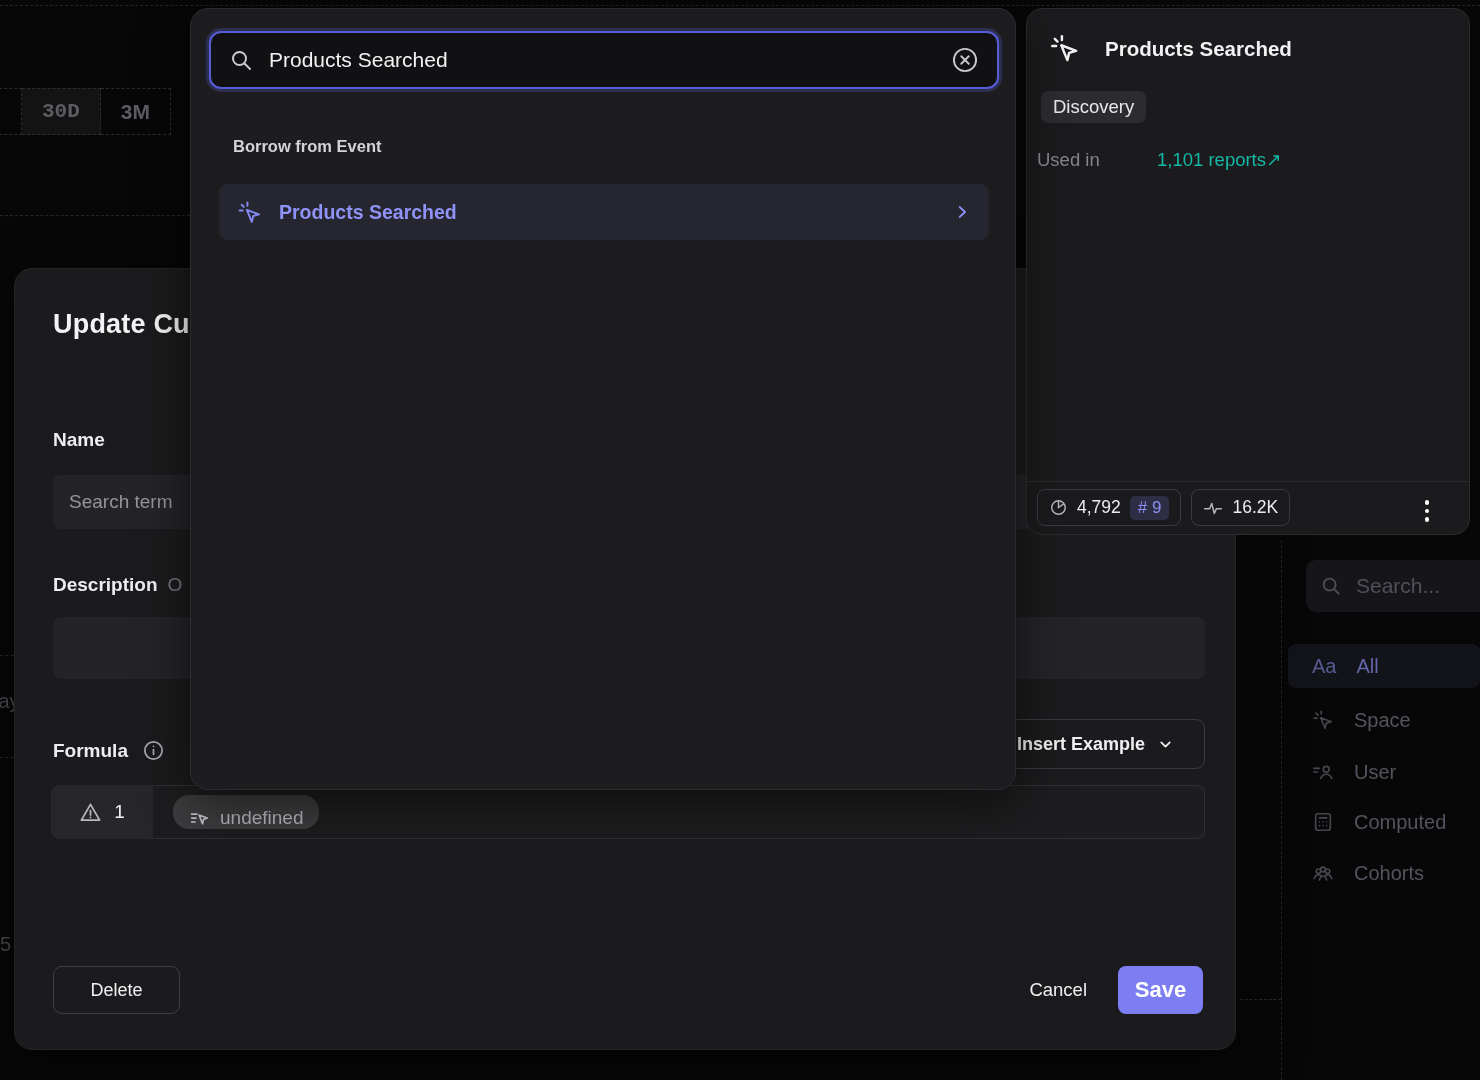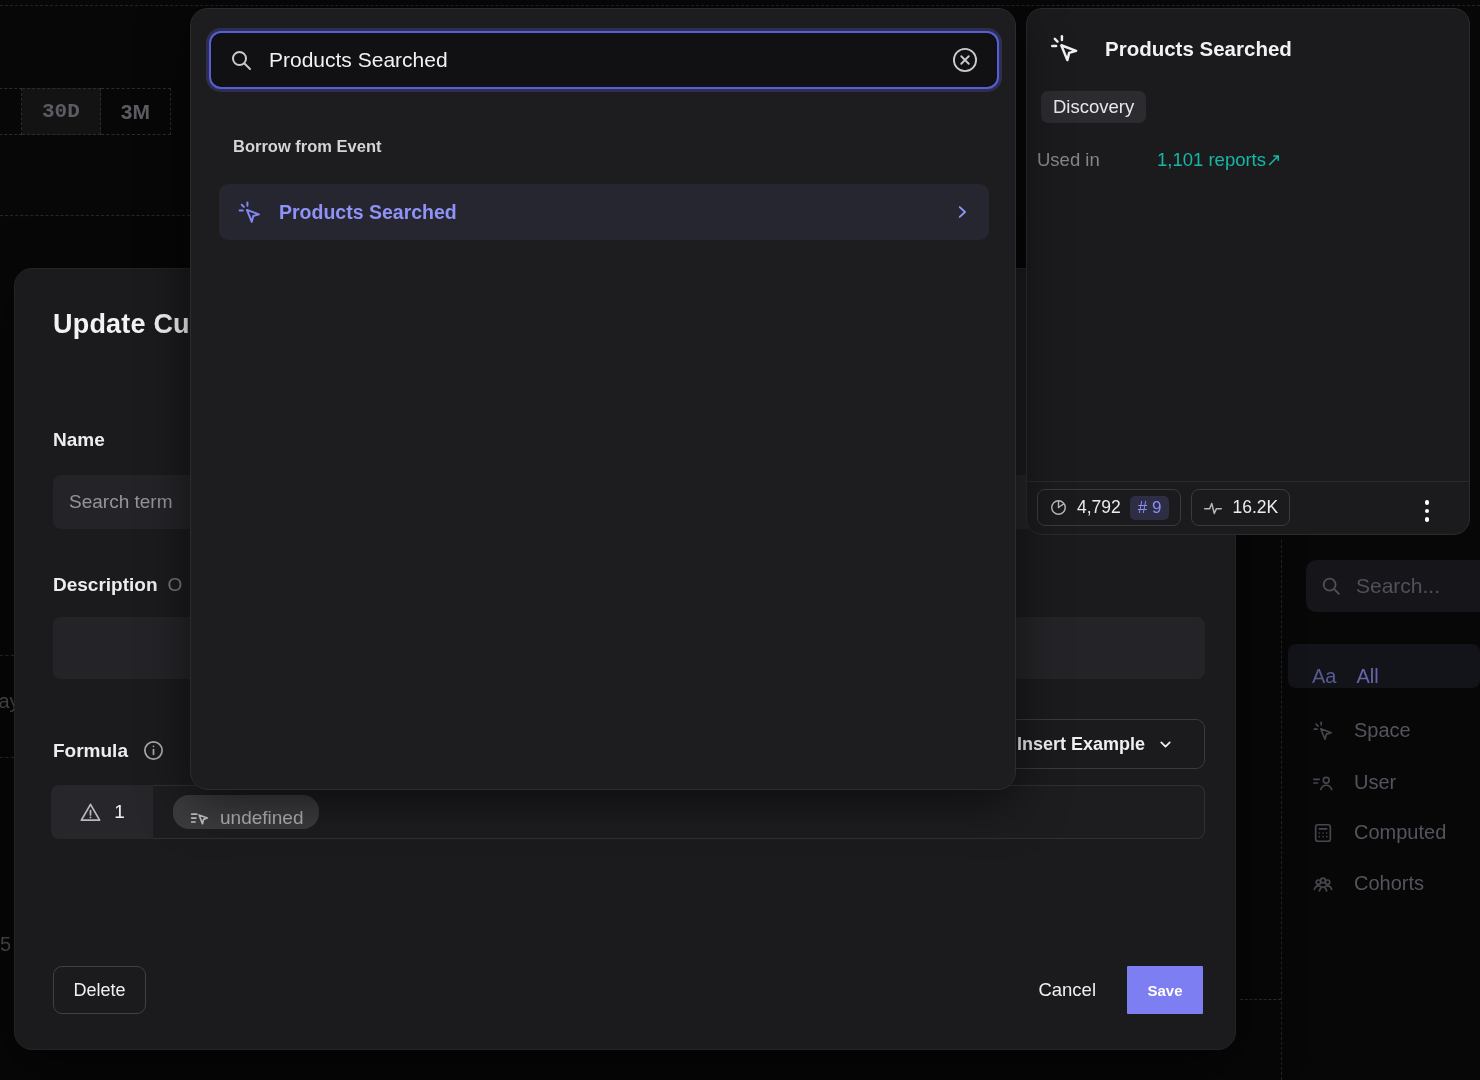--- a/index.html
+++ b/index.html
@@ -21,21 +21,21 @@
   .time-btn.sel { background:rgba(255,255,255,0.05);font-family:Liberation Mono, monospace; }
 
   
   .sidebar { left:1281px; top:540px; width:199px; height:420px; z-index:0; }
   .sb-search { position:absolute; left:25px; top:20px; width:190px; height:52px; background:#16161a;
     border-radius:10px; display:flex; align-items:center; padding:0 14px; gap:14px; }
   .sb-search svg { flex:0 0 auto; }
   .sb-search input { background:transparent; border:none; outline:none; color:#50505a;
     font-size:21px; width:100px; font-family:inherit; }
   .sb-search input::placeholder { color:#50505a; }
-  .sb-item { position:absolute; left:7px; width:192px; height:44px; display:flex; align-items:flex-end;
+  .sb-item { position:absolute; left:7px; width:192px; height:44px; display:flex; align-items:center;
     padding-left:24px; gap:20px; color:#54545e; font-size:20px; border-radius:8px; }
   .sb-item.sel { background:rgba(125,125,185,0.10); color:#6466a8; }
   .sb-item .aa { font-size:20px; color:#585a92; font-weight:500; }
   .sb-item svg { color:#46464e; }
 
   
   .modal { left:14px; top:268px; width:1222px; height:782px; background:#1b1b1d;
     border:1px solid #242427; border-radius:18px; z-index:1; box-shadow:0 20px 60px rgba(0,0,0,0.5); }
   .modal-title { left:38px; top:40px; font-size:27px; font-weight:bold; color:#f3f3f5; letter-spacing:0.2px; }
   .field-label { font-size:19px; font-weight:bold; color:#ededf0; }
@@ -52,26 +52,26 @@
   .warn-box { width:102px; height:54px; background:#27272b; border-radius:8px 0 0 8px;
     display:flex; align-items:center; justify-content:center; gap:12px; color:#f0f0f2; font-size:19px; }
   .warn-box svg { color:#b9b9bf; }
   .formula-input { flex:1; height:54px; background:#1d1d1f; border:1px solid #303034; border-left:none;
     border-radius:0 8px 8px 0; display:flex; align-items:center; padding-left:20px; }
   .chip { display:flex; align-items:flex-end; gap:10px; background:rgba(255,255,255,0.14);
     border-radius:16px; height:34px; padding:0 16px; color:#b4b4ba; font-size:19px; }
   .hint { left:149px; top:588px; display:flex; align-items:center; gap:9px;
     color:#d6d6da; font-size:19px; white-space:nowrap; }
   .kbd { background:#303034; border-radius:6px; padding:3px 10px; color:#ededf0; }
-  .delete-btn { left:38px; top:697px; width:93px; height:48px; background:transparent;
+  .delete-btn { left:38px; top:697px; width:127px; height:48px; background:transparent;
     border:1px solid #3f3f44; border-radius:9px; color:#f0f0f2; font-size:18px; cursor:pointer; font-family:inherit; }
   .footer-right { right:32px; top:697px; display:flex; align-items:center; gap:31px; }
   .cancel-btn { background:none; border:none; color:#f0f0f2; font-size:18.5px; font-weight:400;
     cursor:pointer; font-family:inherit; }
-  .save-btn { width:76px; height:48px; border:none; border-radius:1px; color:#ffffff; font-size:15px;
+  .save-btn { width:85px; height:48px; border:none; border-radius:8px; color:#ffffff; font-size:22px;
     font-weight:bold; cursor:pointer; font-family:inherit; }
 
   
   .card { left:1026px; top:8px; width:444px; height:527px; background:#1b1b1d;
     border:1px solid #2b2b2e; border-radius:16px; z-index:2; }
   .card-head { left:22px; top:24px; display:flex; align-items:center; gap:25px; color:#f2f2f4; }
   .card-title { font-size:20.5px; font-weight:bold; }
   .badge { left:14px; top:82px; background:#2c2c30; border-radius:7px; padding:5px 12px;
     color:#e8e8ea; font-size:18.5px; }
   .usedin-label { left:10px; top:140px; color:#85858c; font-size:18.5px; }

